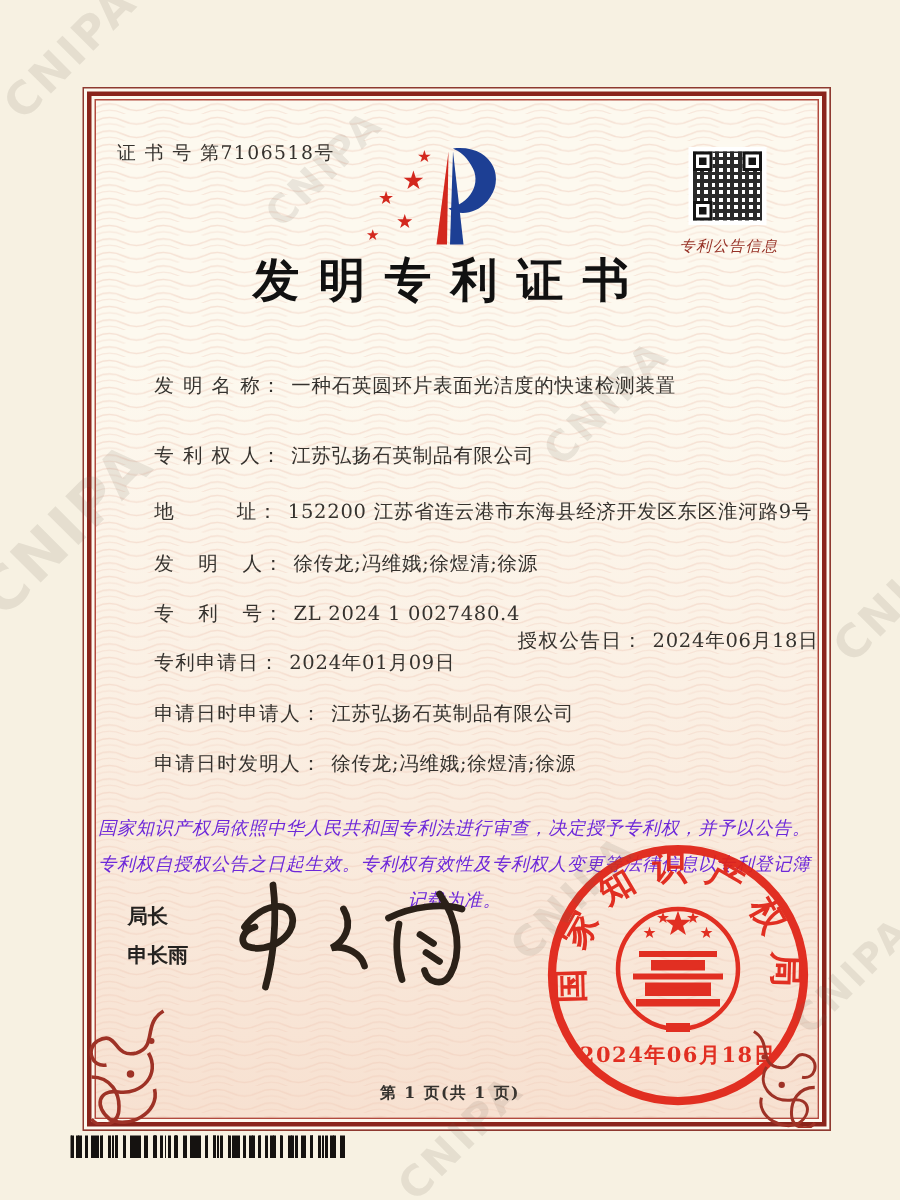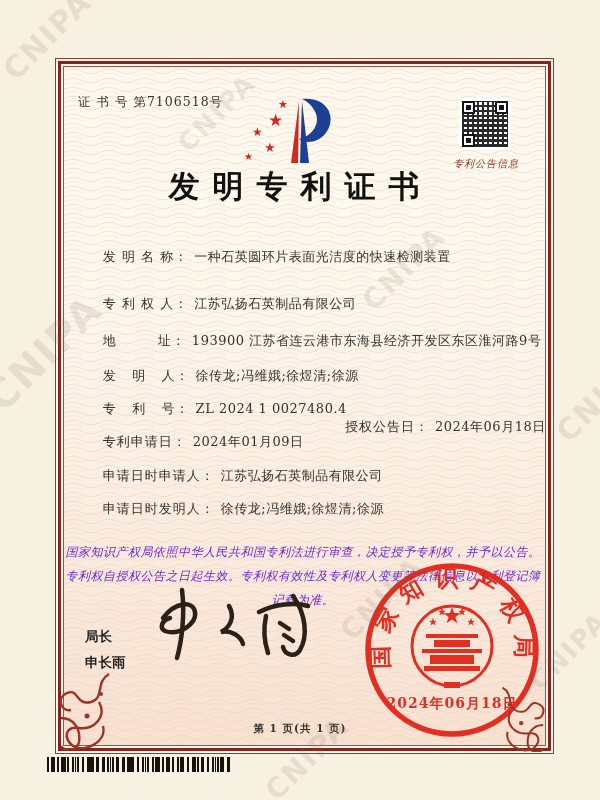--- a/index.html
+++ b/index.html
@@ -35,21 +35,21 @@
   .row{position:absolute;left:78px;width:460px;font-size:13px;white-space:pre;color:#35322e;}
   .row .lbl{letter-spacing:1px;text-align:center;}
   .row .val{margin-left:6px;letter-spacing:.5px;}
   .col2{position:absolute;left:267px;top:0;white-space:pre;}
   .r0{top:233px}.r1{top:280px}.r2{top:317px}.r3{top:352px}
   .r4{top:385px}.r5{top:418px}.r6{top:452px}.r7{top:485px}
   
   .statement{position:absolute;left:60px;top:540px;width:486px;text-align:center;
              font-size:12px;font-style:italic;color:#6d28d9;line-height:24px;letter-spacing:.5px;}
   
-  .signer{position:absolute;left:85px;top:624px;font-family:Liberation Serif, serif;
+  .signer{position:absolute;left:85px;top:598px;font-family:Liberation Serif, serif;
           font-weight:bold;font-size:13.5px;color:#242220;line-height:26px;}
   .signature{position:absolute;left:135px;top:578px;}
   
   .seal{position:absolute;left:360px;top:558px;opacity:.94;}
   
   .footer-page{position:absolute;left:0;top:722px;width:100%;text-align:center;
                font-size:10.5px;color:#35322e;letter-spacing:1px;font-weight:bold;}
   .barcode{position:absolute;left:47px;top:757px;width:183px;height:15px;z-index:2;
       background-image:repeating-linear-gradient(90deg,#151210 0 2px,transparent 2px 5px),
                        repeating-linear-gradient(90deg,#151210 0 1px,transparent 1px 7px),
@@ -116,21 +116,21 @@
 
     <div class="title">发明专利证书</div>
 
     <div class="row r0">
       <span class="lbl">发 明 名 称：</span><span class="val">一种石英圆环片表面光洁度的快速检测装置</span>
     </div>
     <div class="row r1">
       <span class="lbl">专 利 权 人：</span><span class="val">江苏弘扬石英制品有限公司</span>
     </div>
     <div class="row r2">
-      <span class="lbl">地        址：</span><span class="val">193900 江苏省连云港市东海县经济开发区东区淮河路9号</span>
+      <span class="lbl">地        址：</span><span class="val">152200 江苏省连云港市东海县经济开发区东区淮河路9号</span>
     </div>
     <div class="row r3">
       <span class="lbl">发   明   人：</span><span class="val">徐传龙;冯维娥;徐煜清;徐源</span>
     </div>
     <div class="row r4">
       <span class="lbl">专   利   号：</span><span class="val">ZL 2024 1 0027480.4</span>
     </div>
     <div class="row r5">
       <span class="lbl">专利申请日：</span><span class="val">2024年01月09日</span>
       <span class="col2"><span class="lbl">授权公告日：</span><span class="val">2024年06月18日</span></span>

